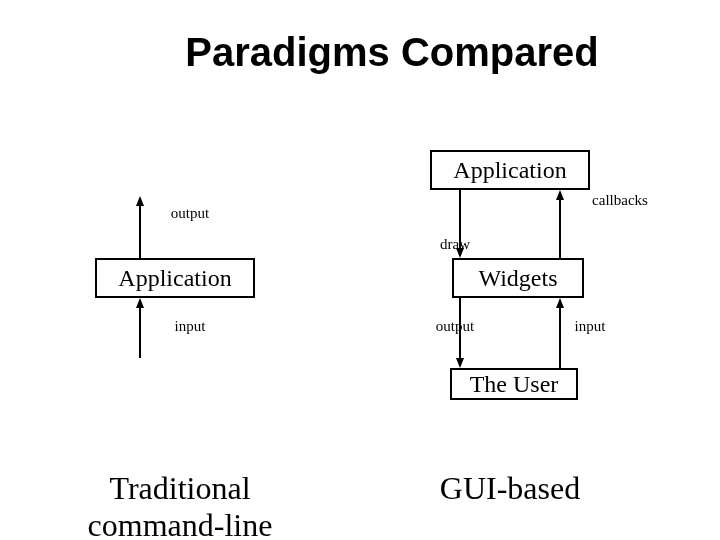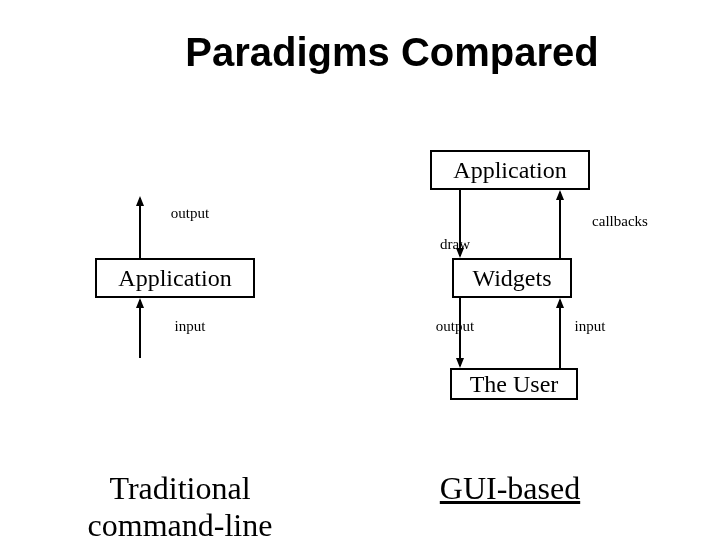--- a/index.html
+++ b/index.html
@@ -59,33 +59,33 @@
 <div class="box" style="left:95px; top:258px; width:160px; height:40px;">Application</div>
 
 <div class="label" style="left:150px; top:205px; width:80px;">output</div>
 
 <div class="label" style="left:150px; top:318px; width:80px;">input</div>
 
 <div class="caption" style="left:40px; top:470px; width:280px;">Traditional command-line</div>
 
 <div class="box" style="left:430px; top:150px; width:160px; height:40px;">Application</div>
 
-<div class="box" style="left:452px; top:258px; width:120px; height:40px;">Widgets</div>
+<div class="box" style="left:452px; top:258px; width:132px; height:40px;">Widgets</div>
 
 <div class="box" style="left:450px; top:368px; width:128px; height:32px;">The User</div>
 
 <div class="label" style="left:425px; top:205px; width:60px;margin-top:31px;">draw</div>
 
-<div class="label" style="left:575px; top:213px; width:90px;">callbacks</div>
+<div class="label" style="left:575px; top:192px; width:90px;">callbacks</div>
 
 <div class="label" style="left:420px; top:318px; width:70px;">output</div>
 
 <div class="label" style="left:560px; top:318px; width:60px;">input</div>
 
-<div class="caption" style="left:420px; top:470px; width:180px;text-decoration:underline;">GUI-based</div>
+<div class="caption" style="left:420px; top:470px; width:180px;">GUI-based</div>
 
 <svg class="arrows" viewBox="0 0 720 540">
   <defs>
     <marker id="arrowhead" markerWidth="10" markerHeight="8" refX="8" refY="4" orient="auto" markerUnits="userSpaceOnUse">
       <polygon points="0 0, 10 4, 0 8" fill="#000"></polygon>
     </marker>
   </defs>
 
   <line x1="140" y1="258" x2="140" y2="198" stroke="#000" stroke-width="2" marker-end="url(#arrowhead)"></line>
 

